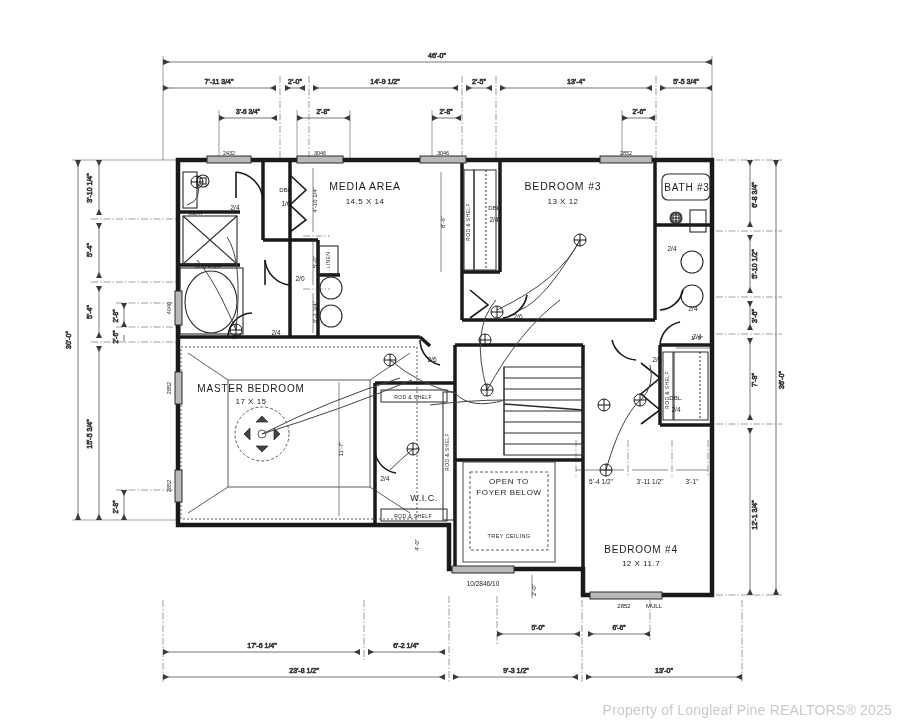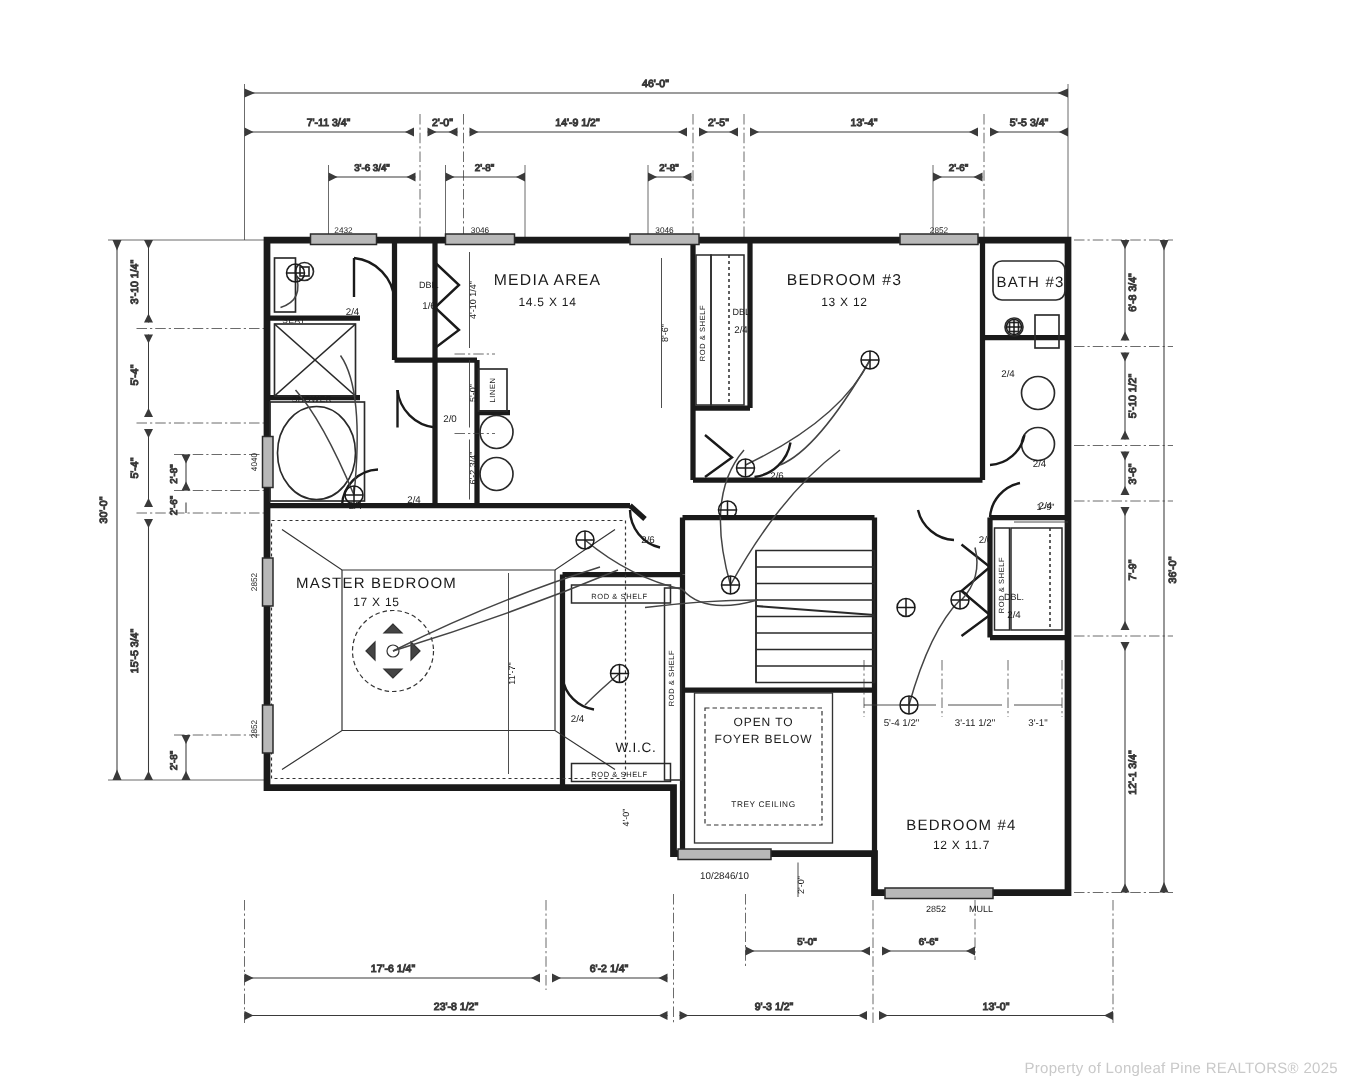--- a/index.html
+++ b/index.html
@@ -1,20 +1,20 @@
 <!DOCTYPE html>
 <html><head>
 <meta charset="utf-8">
 <style>
   html,body{margin:0;padding:0;background:#ffffff;}
   body{width:900px;height:722px;position:relative;overflow:hidden;
        font-family:"Liberation Sans",sans-serif;color:#1a1a1a;}
   #plan{position:absolute;inset:0;}
   svg{display:block;}
-  .wm{position:absolute;right:8px;bottom:4px;font-size:10px;color:#c9c9c9;
+  .wm{position:absolute;right:8px;bottom:4px;font-size:14px;color:#c9c9c9;
       letter-spacing:.2px;white-space:nowrap;margin-top:44px;}
   text{font-family:"Liberation Sans",sans-serif;fill:#1a1a1a;}
 </style>
 </head>
 <body>
 
 <div id="plan">
 <svg width="900" height="722" viewBox="0 0 900 722" xmlns="http://www.w3.org/2000/svg">
 
   <rect x="0" y="0" width="900" height="722" fill="#ffffff"></rect>

